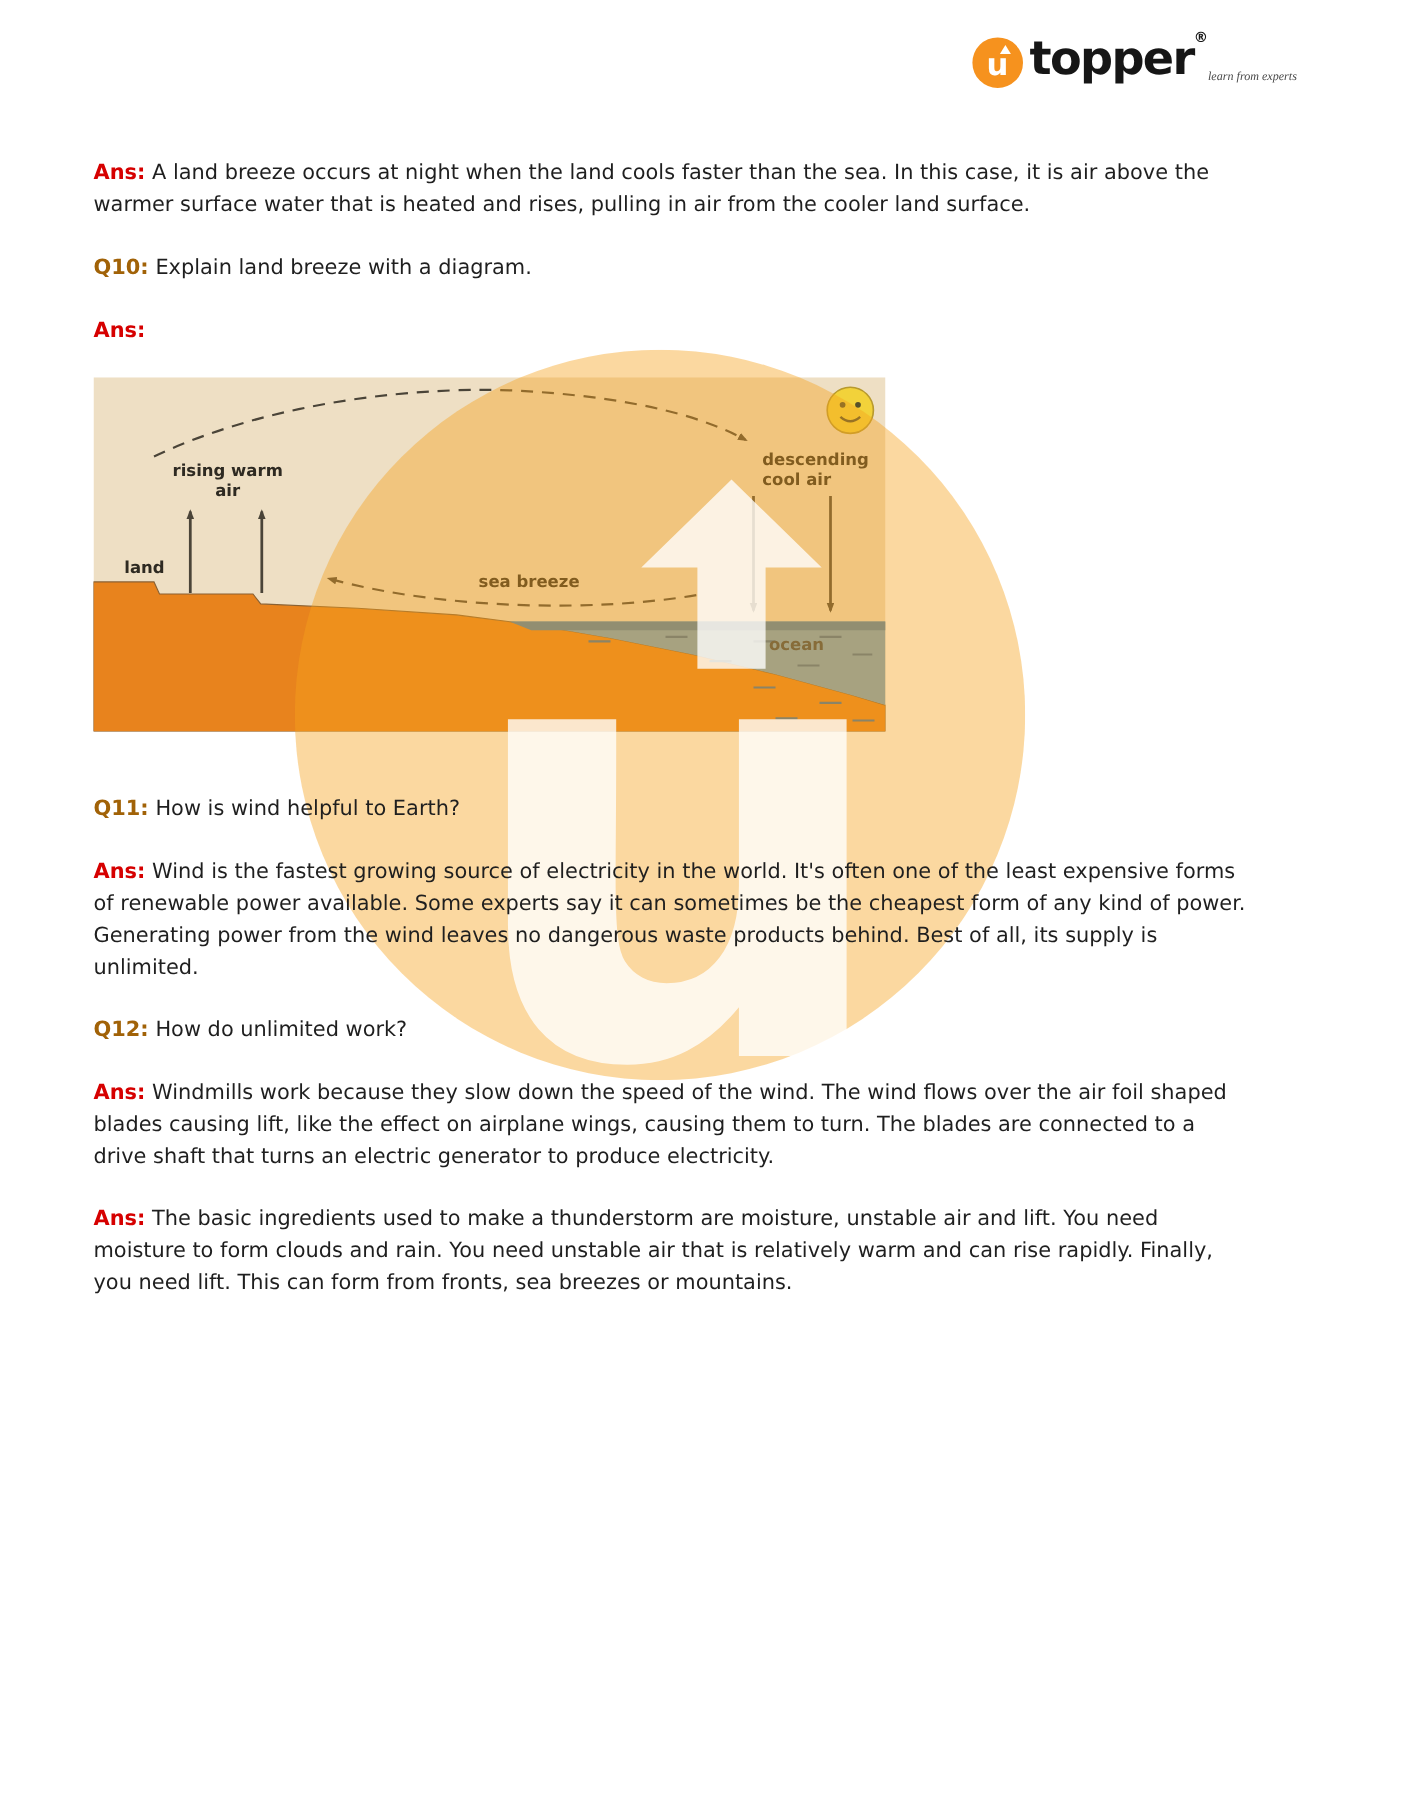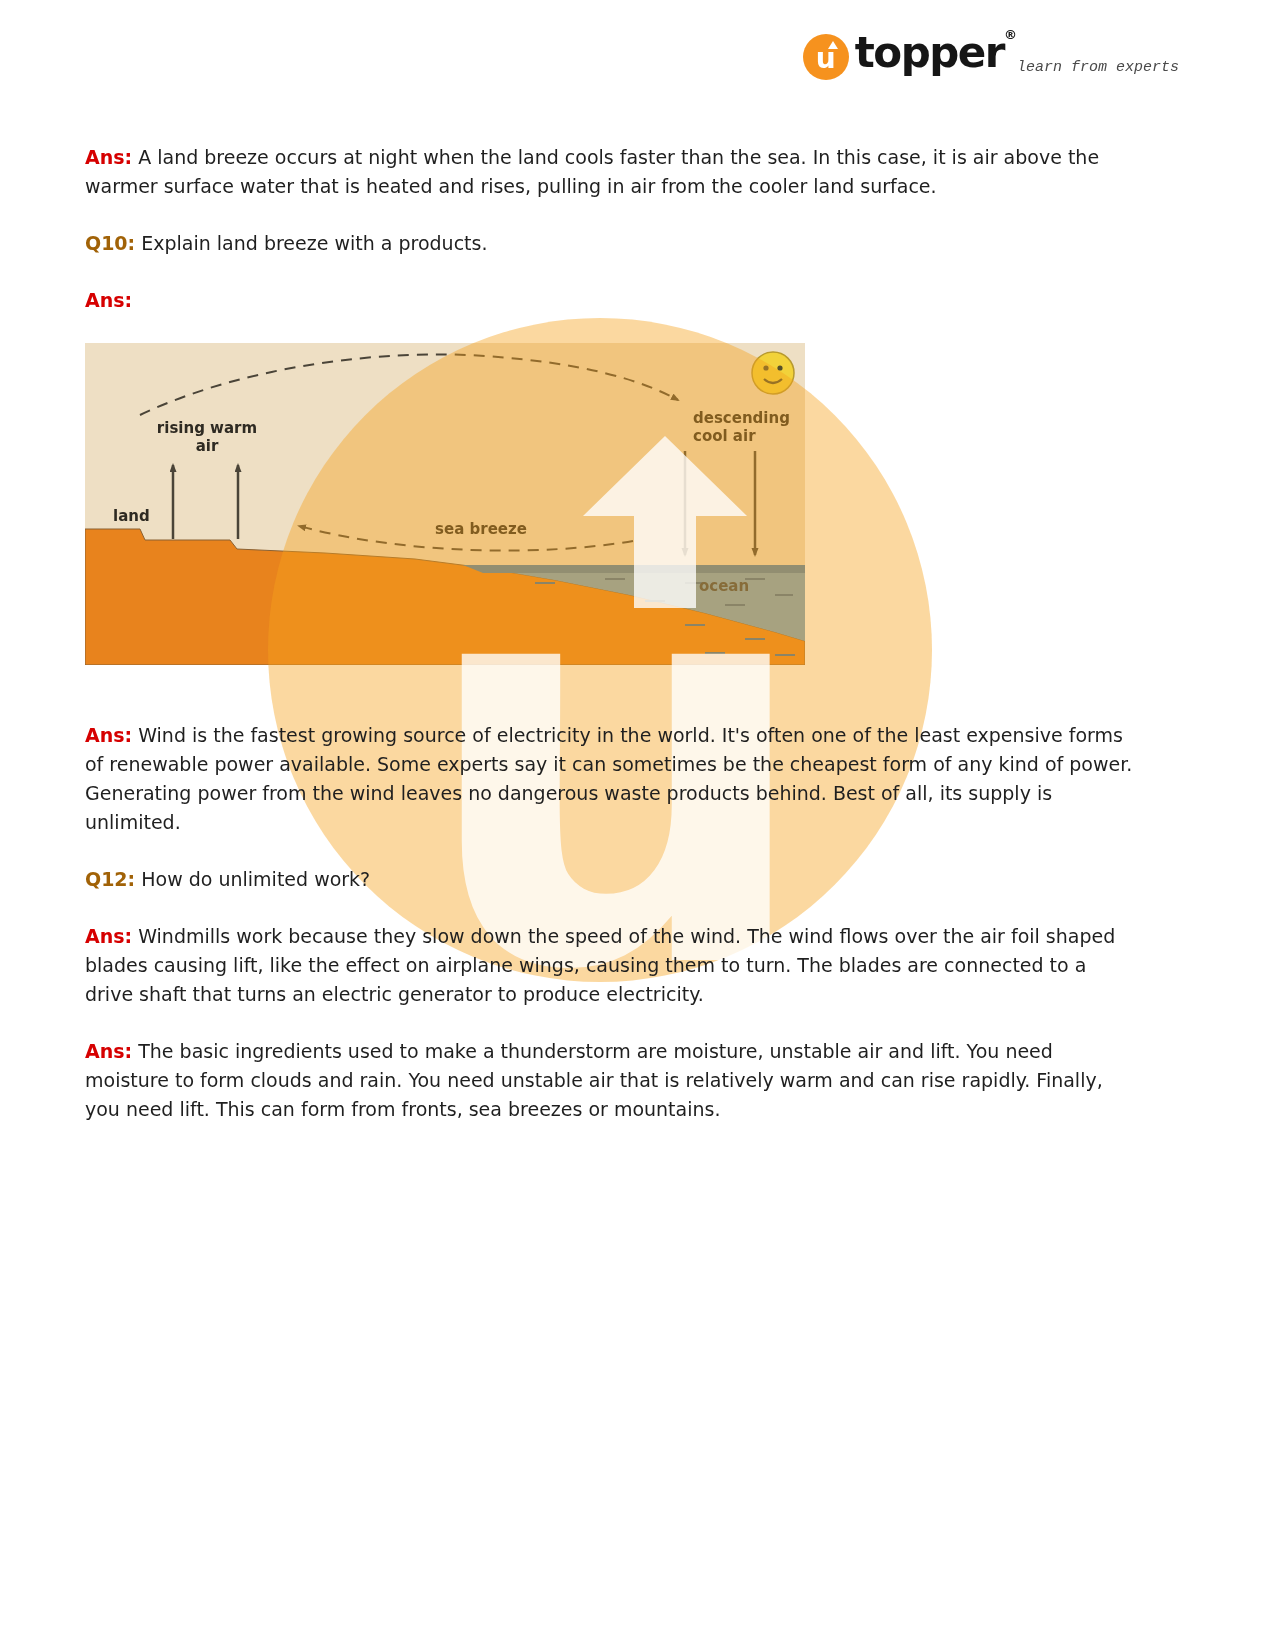--- a/index.html
+++ b/index.html
@@ -18,21 +18,21 @@
     display:flex; align-items:center; justify-content:center; position:relative; margin-top:4px;
   }
   .logo-mark .mark-u { color:#ffffff; font-weight:bold; font-size:28px; line-height:1; margin-top:3px; }
   .logo-mark .mark-arrow {
     position:absolute; top:7px; right:11px; width:0; height:0;
     border-left:5px solid transparent; border-right:5px solid transparent; border-bottom:8px solid #ffffff;
   }
   .logo-right { margin-left:6px; display:flex; flex-direction:row; align-items:flex-end; }
   .logo-word { font-size:42px; font-weight:bold; color:#161616; letter-spacing:-1.5px; line-height:1.1; }
   .logo-word .reg { font-size:13px; font-weight:bold; vertical-align:top; letter-spacing:0; position:relative; top:-2px; }
-  .tagline { font-family:Liberation Mono, monospace; font-style:italic; font-size:15px; color:#4a4a4a; margin-top:-4px; margin-right:4px; }
+  .tagline { font-family:Liberation Serif, serif; font-style:italic; font-size:11px; color:#4a4a4a; margin-top:-4px; margin-right:4px; }
 
   
   .watermark { position:absolute; left:268px; top:318px; width:664px; height:664px; z-index:1; pointer-events:none; }
 
   
   .content { position:absolute; left:85px; top:143px; width:1048px; font-size:19px; line-height:29px; }
   p.block { position:relative; z-index:2; margin:0 0 28px 0; }
   .anslabel { font-weight:bold; color:#d60000;margin-top:48px; }
   .qlabel   { font-weight:bold; color:#a16207; }
   .mb29 { margin-bottom:29px; } .mb6 { margin-bottom:6px; } .mb30 { margin-bottom:30px; } .mb31 { margin-bottom:31px; }
@@ -62,21 +62,21 @@
       <circle cx="332" cy="332" r="332" fill="rgba(246,162,29,0.42)"></circle>
       <polygon points="397,118 315,198 366,198 366,290 428,290 428,198 479,198" fill="rgba(255,255,255,0.78)"></polygon>
       <text x="150" y="642" font-size="560" font-weight="bold" font-family="DejaVu Sans, Liberation Sans, sans-serif" fill="rgba(255,255,255,0.78)">u</text>
     </svg>
   </div>
 
   <main class="content">
 
     <p class="block"><span class="anslabel">Ans:</span> <span>A land breeze occurs at night when the land cools faster than the sea. In this case, it is air above the warmer surface water that is heated and rises, pulling in air from the cooler land surface.</span></p>
 
-    <p class="block mb29"><span class="qlabel">Q10:</span> <span>Explain land breeze with a products.</span></p>
+    <p class="block mb29"><span class="qlabel">Q10:</span> <span>Explain land breeze with a diagram.</span></p>
 
     <p class="block mb6"><span class="anslabel">Ans:</span></p>
 
     <div class="diagram">
       <svg width="720" height="322" viewBox="0 0 720 322">
         <defs>
           <marker id="ah" markerWidth="10" markerHeight="9" refX="7" refY="3.5" orient="auto" markerUnits="userSpaceOnUse">
             <path d="M0,0 L9,3.5 L0,7 Z" fill="#4a4438"></path>
           </marker>
         </defs>
@@ -123,20 +123,21 @@
           <text x="122" y="108" text-anchor="middle">air</text>
           <text x="28" y="178">land</text>
           <text x="396" y="191" text-anchor="middle">sea breeze</text>
           <text x="608" y="80">descending</text>
           <text x="608" y="98">cool air</text>
           <text x="614" y="248" fill="#37464f">ocean</text>
         </g>
       </svg>
     </div>
 
+    <p class="block"><span class="qlabel">Q11:</span> <span>How is wind helpful to Earth?</span></p>
 
     <p class="block mb30"><span class="anslabel">Ans:</span> <span>Wind is the fastest growing source of electricity in the world. It's often one of the least expensive forms of renewable power available. Some experts say it can sometimes be the cheapest form of any kind of power. Generating power from the wind leaves no dangerous waste products behind. Best of all, its supply is unlimited.</span></p>
 
     <p class="block"><span class="qlabel">Q12:</span> <span>How do unlimited work?</span></p>
 
     <p class="block mb31"><span class="anslabel">Ans:</span> <span>Windmills work because they slow down the speed of the wind. The wind flows over the air foil shaped blades causing lift, like the effect on airplane wings, causing them to turn. The blades are connected to a drive shaft that turns an electric generator to produce electricity.</span></p>
 
 
     <p class="block mb31"><span class="anslabel">Ans:</span> <span>The basic ingredients used to make a thunderstorm are moisture, unstable air and lift. You need moisture to form clouds and rain. You need unstable air that is relatively warm and can rise rapidly. Finally, you need lift. This can form from fronts, sea breezes or mountains.</span></p>
 

